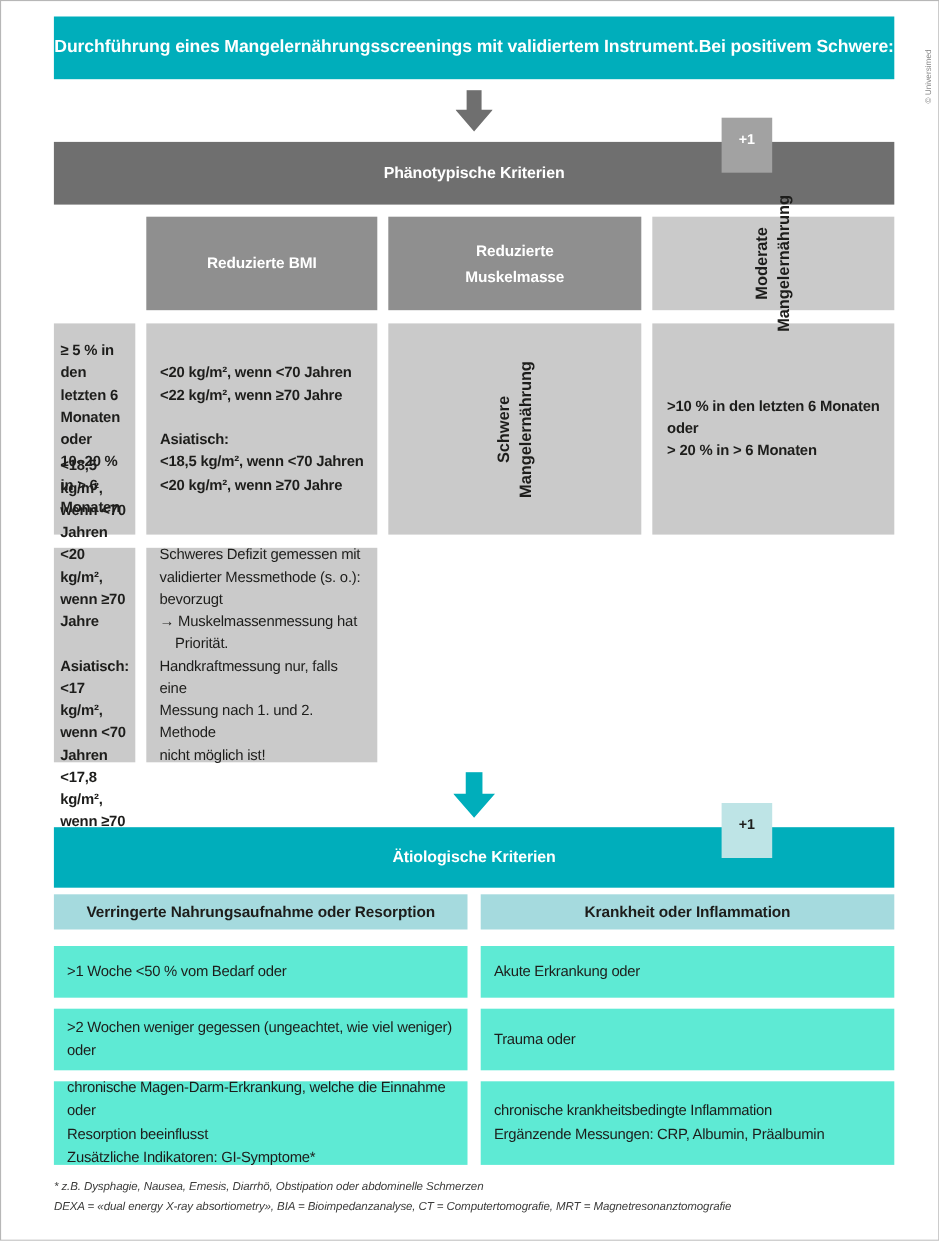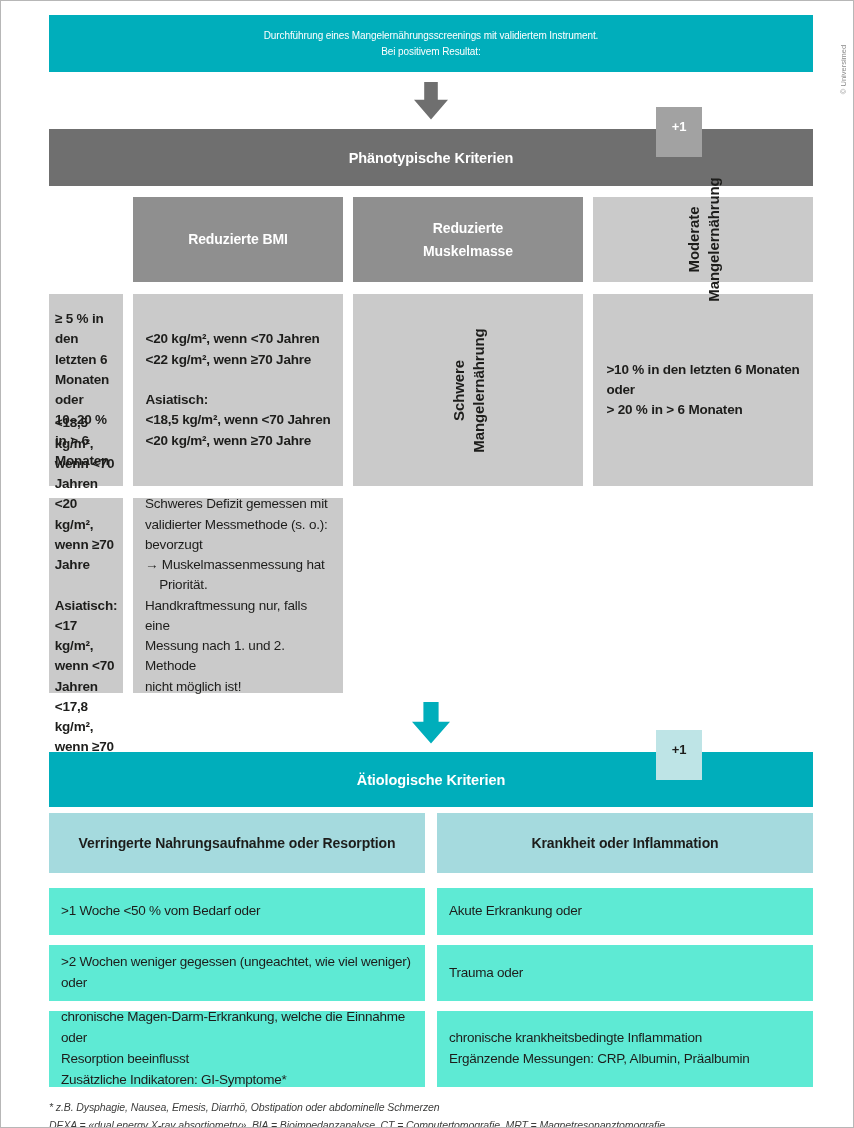--- a/index.html
+++ b/index.html
@@ -7,22 +7,22 @@
   body { font-family:"Liberation Sans", sans-serif; }
   .page {
     position:relative; width:854px; height:1128px; background:#ffffff;
     border:1px solid #b7b7b7; margin:0 auto; overflow:hidden;
   }
   .content { position:absolute; left:48px; top:14px; width:764px; }
 
   
   .banner-top {
     height:57px; background:#00aebb; color:#ffffff;
-    display:flex; flex-direction:column; align-items:center; justify-content:center;
-    font-size:10px; font-weight:normal; line-height:1.55; letter-spacing:-0.1px;
+    display:flex; flex-direction:row; align-items:center; justify-content:center;
+    font-size:16px; font-weight:bold; line-height:1.55; letter-spacing:-0.1px;
     text-align:center;
   }
   .section-banner {
     position:relative; height:57px; color:#ffffff;
     display:flex; align-items:center; justify-content:center;
     font-size:14.5px; font-weight:bold; letter-spacing:-0.1px;
   }
   .section-banner.gray { background:#6f6f6f; }
   .section-banner.teal { background:#00aebb; height:55px; }
   .badge {
@@ -68,21 +68,21 @@
   .cell {
     background:#cacaca; color:#1d1d1b; font-size:13.5px; line-height:1.5;
     letter-spacing:-0.2px; white-space:pre-wrap;
   }
   .cell.center { display:flex; align-items:center; justify-content:center; text-align:left; padding:0 6px;font-weight:bold; }
   .cell.left { display:flex; align-items:center; text-align:left; padding:0 12px; }
 
   
   .etio-head-grid { margin-top:6px; display:grid; grid-template-columns:376px 376px; column-gap:12px; }
   .etio-head {
-    height:60px; background:#a5dade; color:#1d1d1b; font-size:14px; font-weight:bold;
+    height:32px; background:#a5dade; color:#1d1d1b; font-size:14px; font-weight:bold;
     display:flex; align-items:center; justify-content:center; text-align:center;
     letter-spacing:-0.1px;
   }
   .etio-grid {
     margin-top:15px; display:grid;
     grid-template-columns:376px 376px; grid-template-rows:47px 56px 76px;
     column-gap:12px; row-gap:10px;
   }
   .etio-cell {
     background:#5eead4; color:#1d1d1b; font-size:13.5px; line-height:1.55;
@@ -106,21 +106,21 @@
 <div class="page">
 
   <div class="copyright">
     <span>© Universimed</span>
   </div>
 
   <div class="content">
 
     <div class="banner-top">
       <span>Durchführung eines Mangelernährungsscreenings mit validiertem Instrument.</span>
-      <span>Bei positivem Resultat:</span>
+      <span>Bei positivem Schwere:</span>
     </div>
 
     <div class="arrow-wrap a1">
       <div class="block-arrow gray"></div>
     </div>
 
     <div class="section-banner gray">
       <span>Phänotypische Kriterien</span>
       <div class="badge gray">+1</div>
     </div>

